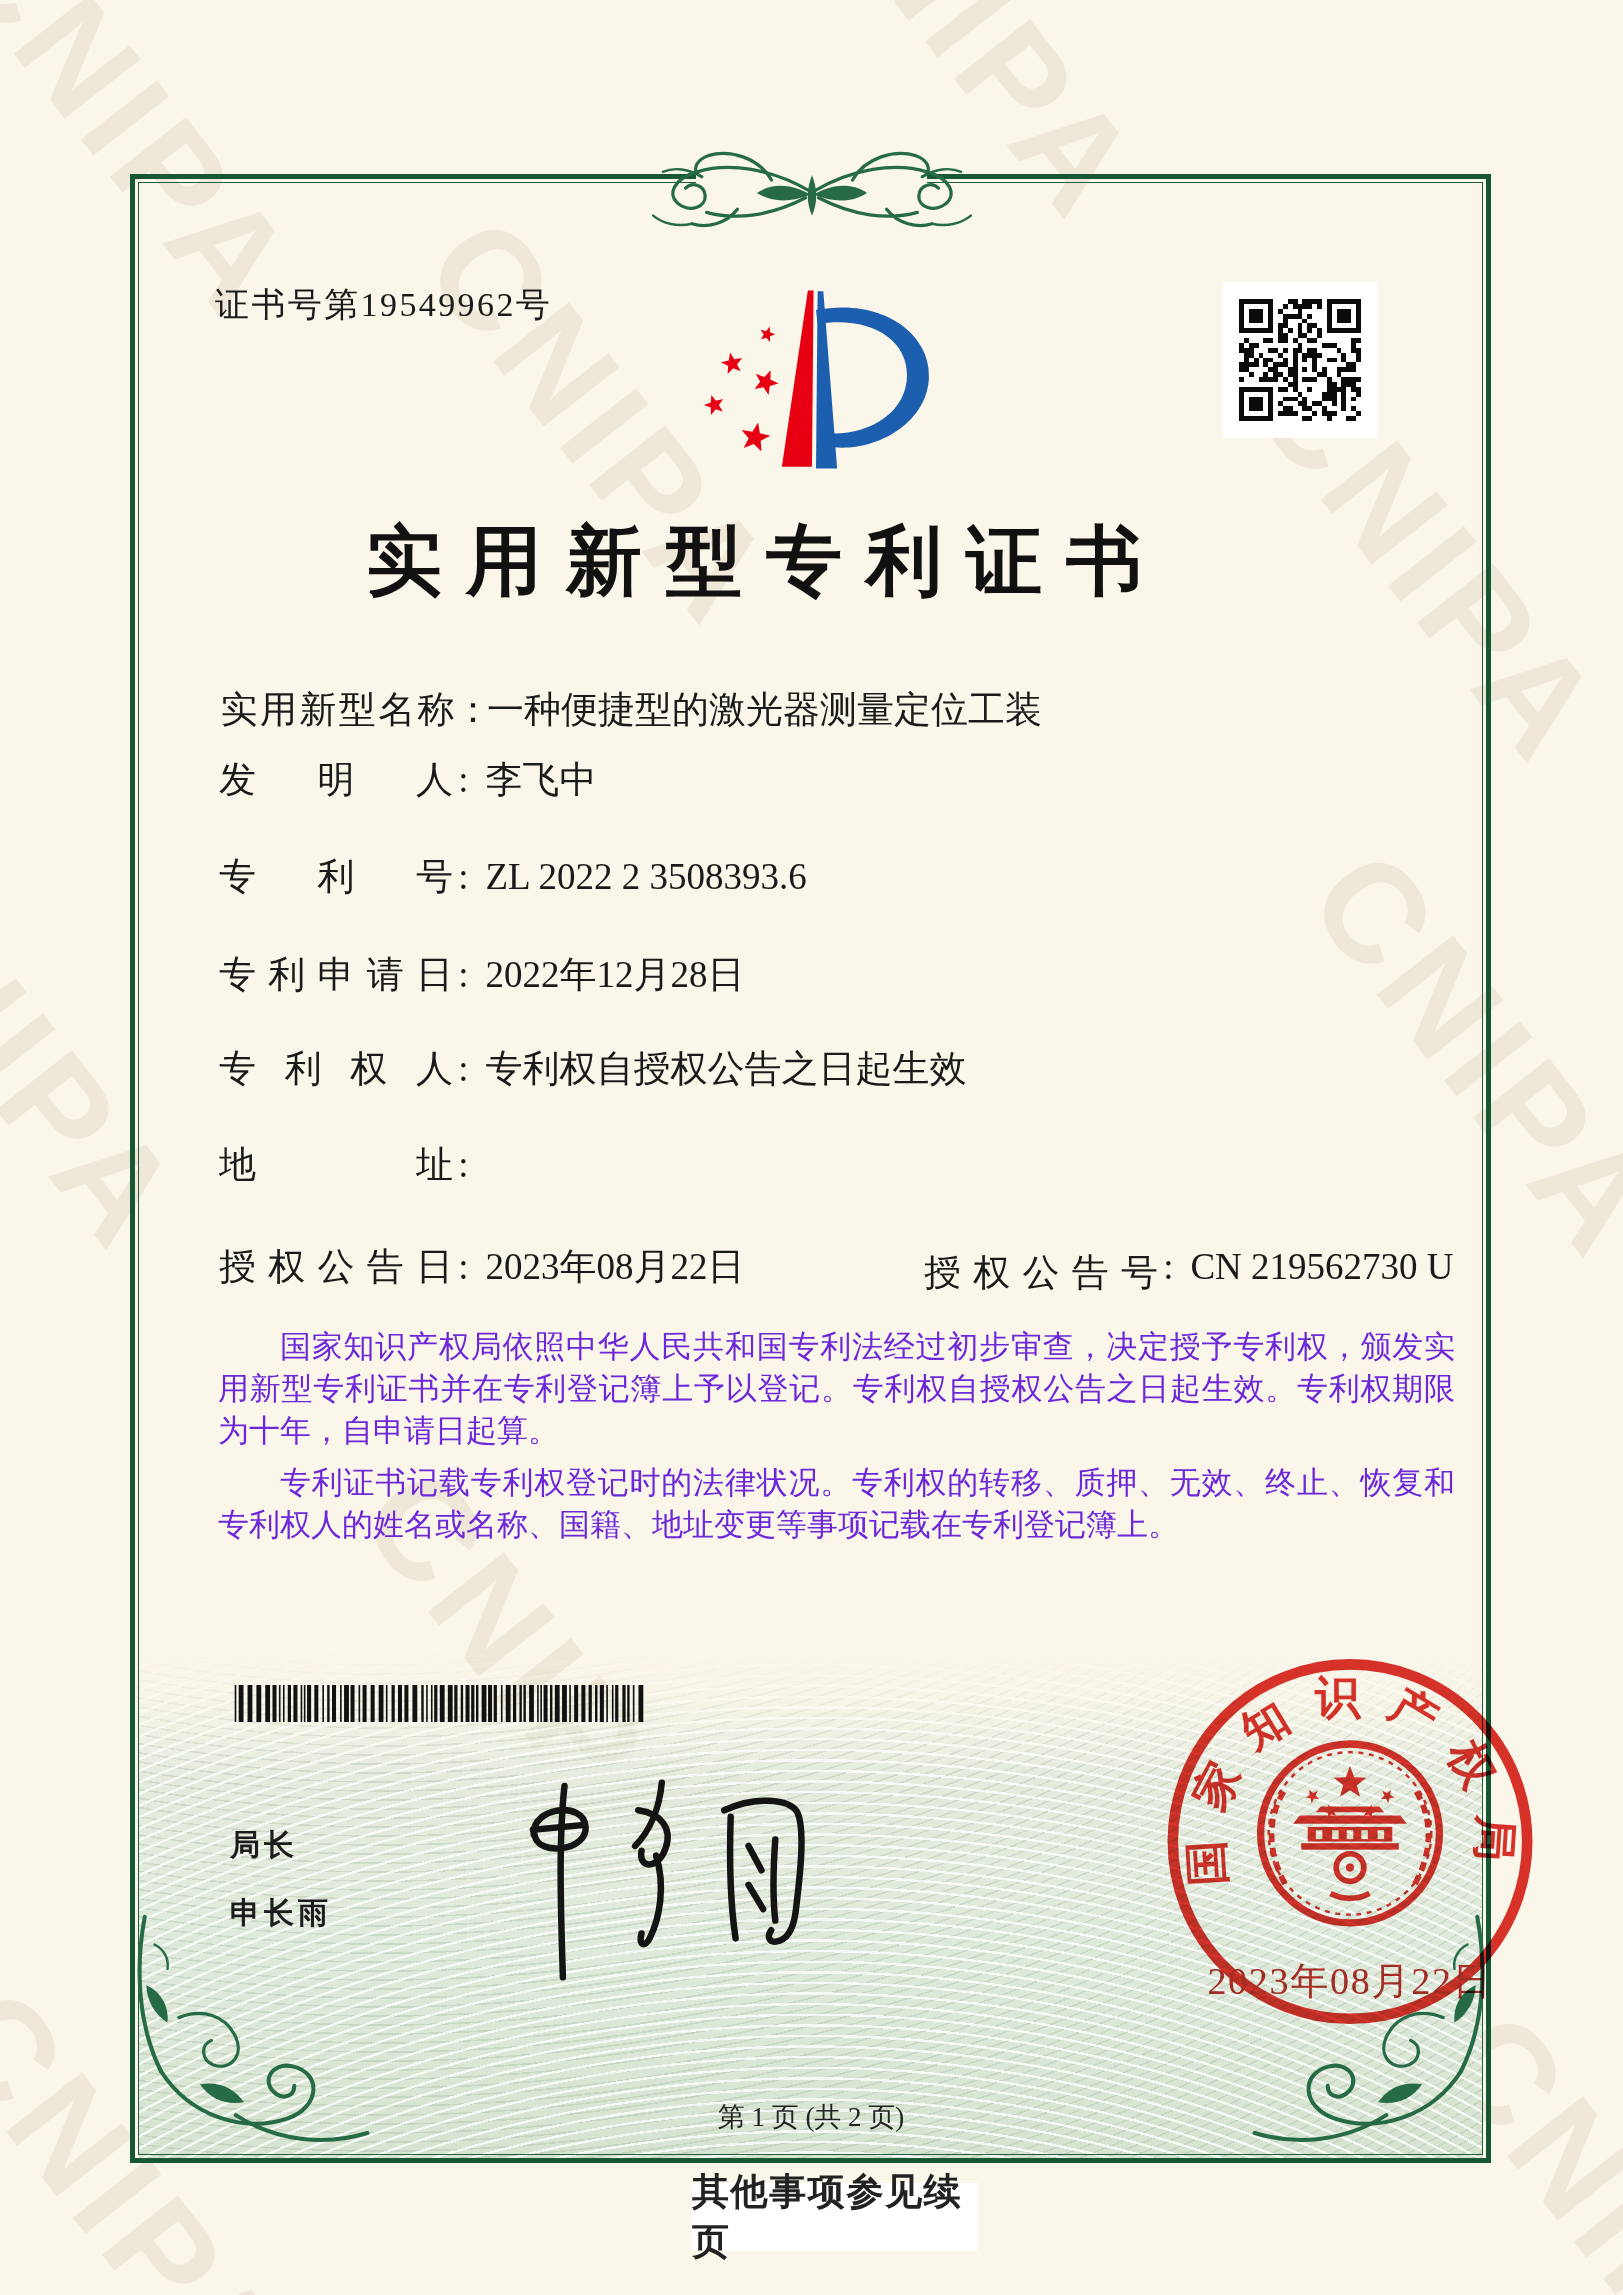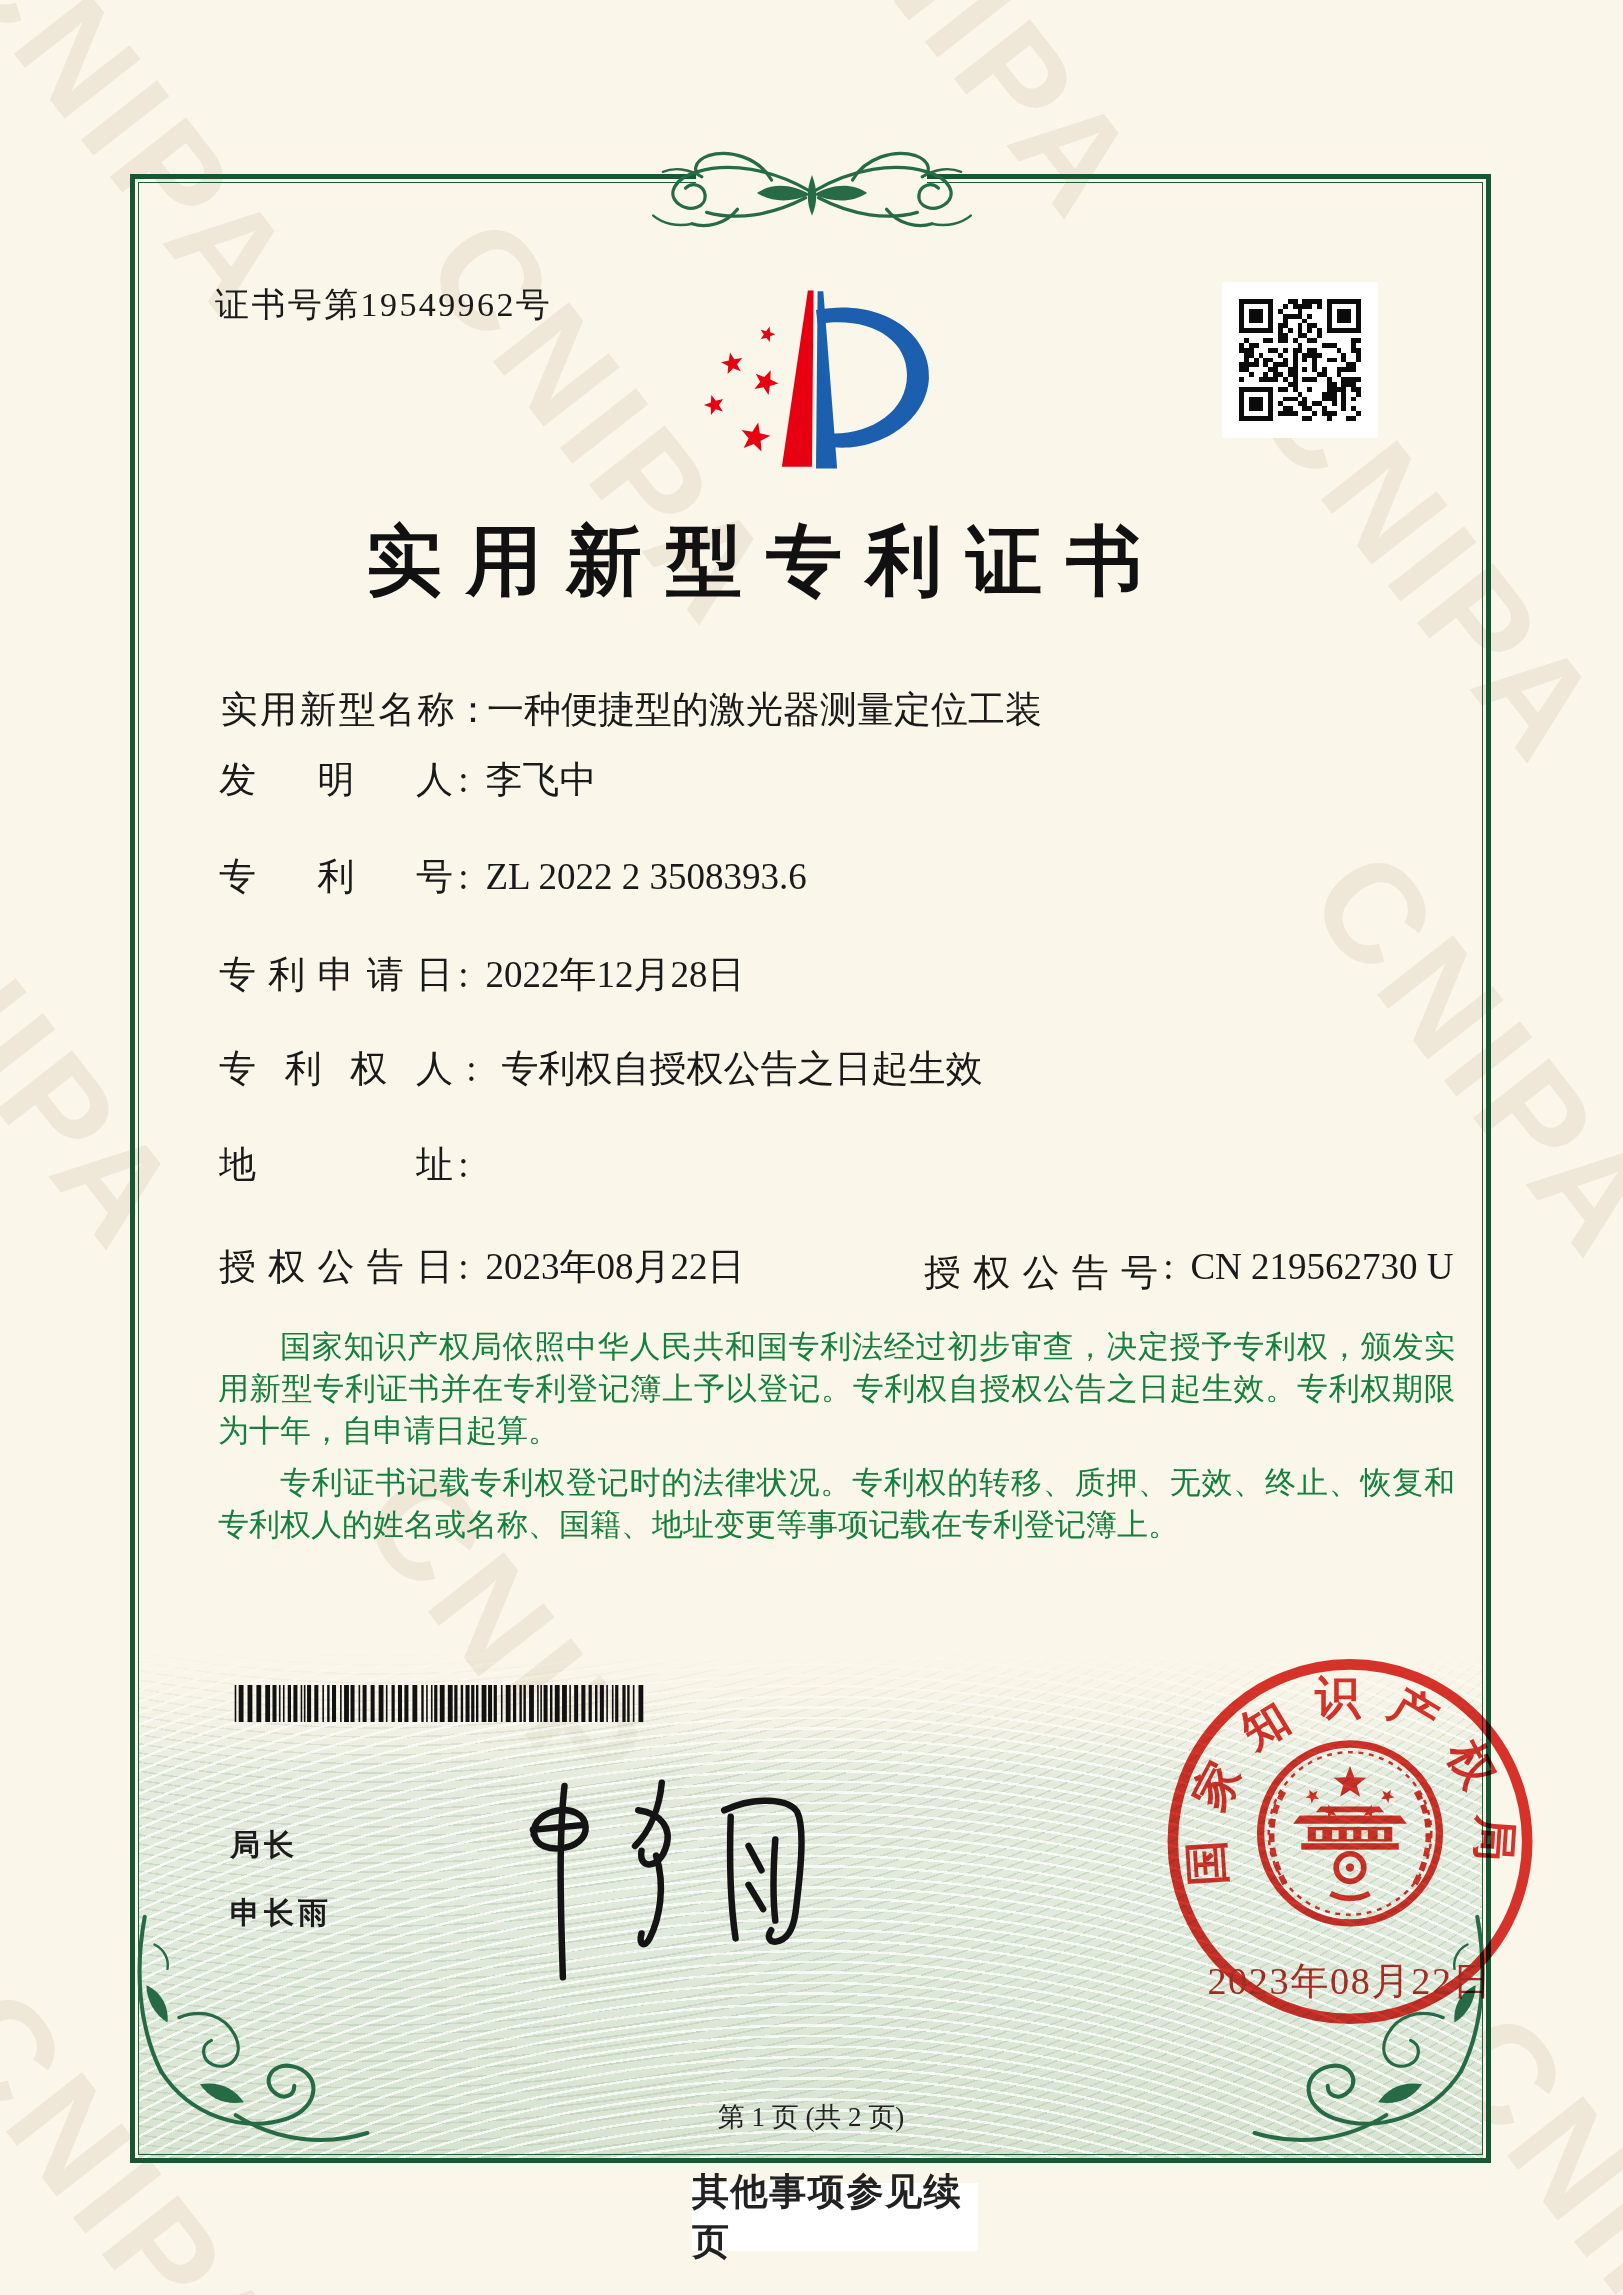--- a/index.html
+++ b/index.html
@@ -56,21 +56,21 @@
   .row .val{margin-left:11.4px; width:966px; word-break:break-all; text-align:justify;}
   .grant2{position:absolute; left:705px; top:0; display:flex;}
   .grant2 .lbl{width:234px; flex:0 0 234px; display:inline-block;
     text-align:justify; text-align-last:justify; text-justify:inter-character;margin-top:6px;}
   .grant2 .col{display:inline-block; width:21px; text-align:center;}
   .grant2 .val{margin-left:11.4px; white-space:nowrap;}
   
   .body-text{position:absolute; left:218px; top:1326px; width:1237px;}
   .body-text p{
     margin:0 0 9.7px 0; font-size:31px; line-height:42px; text-indent:2em;
-    text-align:justify; word-break:break-all; color:#15803d;
+    text-align:justify; word-break:break-all; color:#6d28d9;
   }
   
   .barcode{position:absolute; left:233px; top:1685px;}
   .sig-label{position:absolute; left:230px; font-family:"Liberation Sans","DejaVu Sans",sans-serif;
              font-weight:600; font-size:30px; letter-spacing:4px; color:#1c1c1c;}
   .signature{position:absolute; left:487px; top:1760px;}
   .seal{position:absolute; left:1159px; top:1653px; mix-blend-mode:multiply; opacity:.94;}
   .page-info{position:absolute; left:130px; top:2099px; width:1362px; text-align:center; font-size:27px; color:#222;}
   .cont-box{
     position:absolute; left:692px; top:2183px; width:286px; height:68px; background:#ffffff;
@@ -473,21 +473,21 @@
   <div class="row" style="top:853px;">
     <span class="lbl">专利号</span>
     <span class="col">:</span>
     <span class="val">ZL 2022 2 3508393.6</span>
   </div>
   <div class="row" style="top:951px;">
     <span class="lbl">专利申请日</span>
     <span class="col">:</span>
     <span class="val">2022年12月28日</span>
   </div>
-  <div class="row" style="top:1045px;gap:8px;">
+  <div class="row" style="top:1045px;">
     <span class="lbl">专利权人</span>
     <span class="col">:</span>
     <span class="val">专利权自授权公告之日起生效</span>
   </div>
   <div class="row" style="top:1141px;">
     <span class="lbl">地址</span>
     <span class="col">:</span>
   </div>
   <div class="row" style="top:1243px;">
     <span class="lbl">授权公告日</span>

